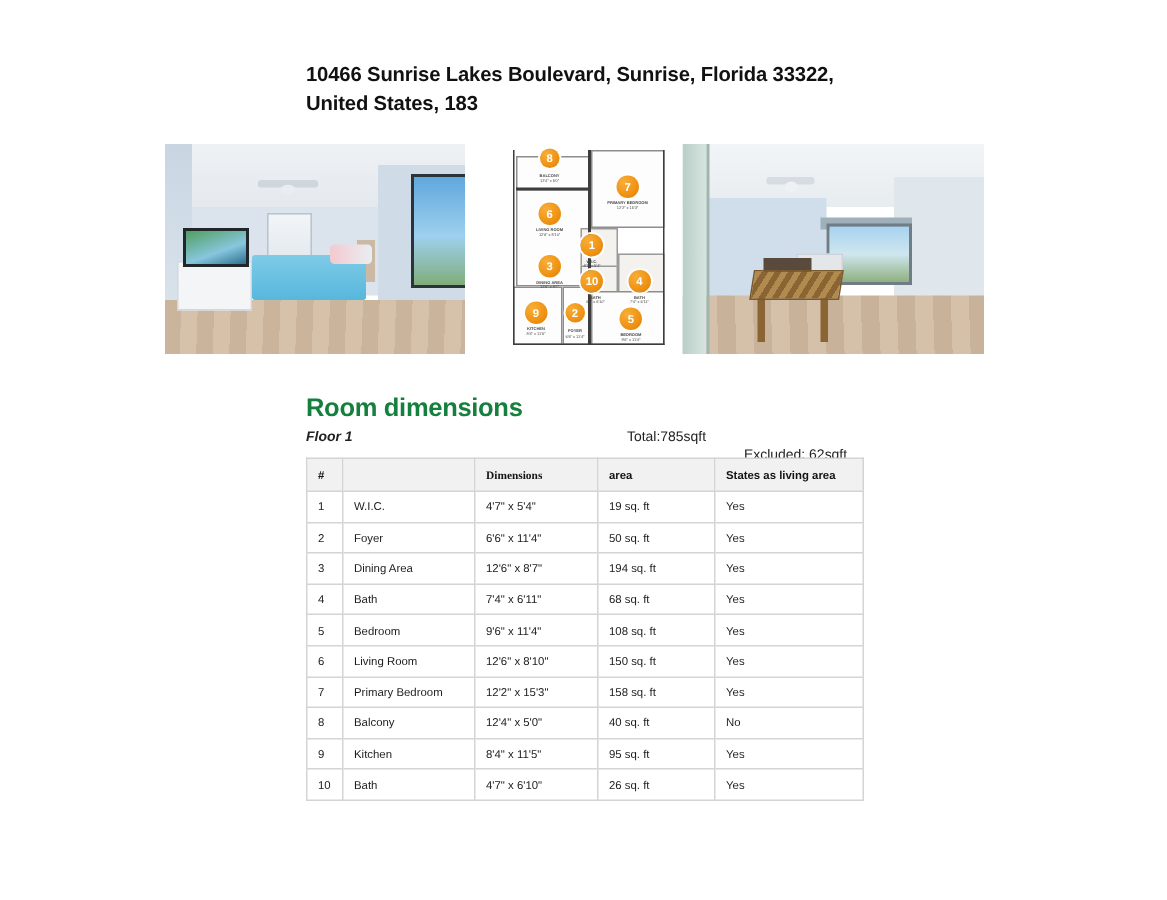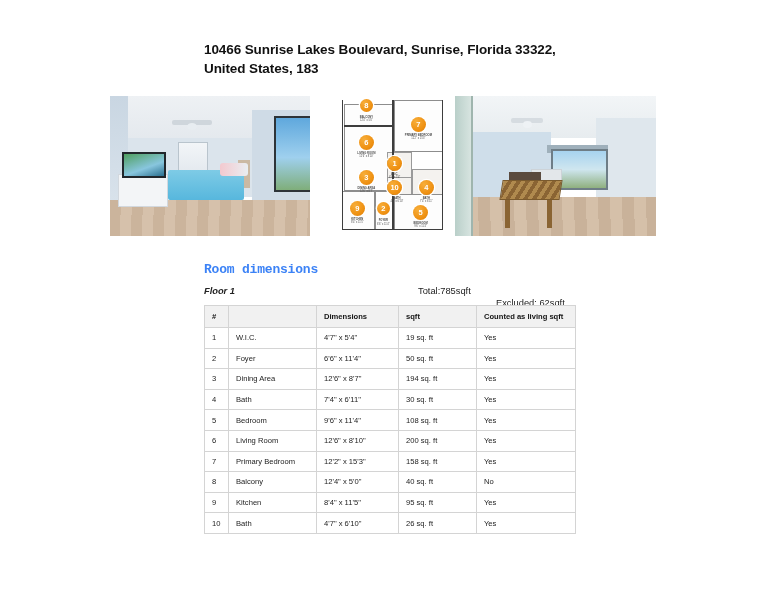--- a/index.html
+++ b/index.html
@@ -224,25 +224,24 @@
     z-index:4;
     font-family:"Liberation Sans", sans-serif;
   }
   .plan-label b { font-size:2.7px; font-weight:bold; display:block; }
 
   
   .section-title {
     position: absolute;
     left: 204px;
     top: 262px;
-    font-size: 13px;
+    font-size: 17px;
     font-weight: bold;
-    color: #3b82f6;
+    color: #15803d;
     letter-spacing: -0.2px;
-    font-family: Liberation Mono, monospace;
   }
   .floor-bar {
     position: absolute;
     left: 204px;
     top: 286px;
     width: 371px;
     height: 15px;
     font-size: 9.3px;
     color: #222222;
   }
@@ -273,21 +272,21 @@
   }
   table.rooms thead th {
     background: #f1f1f1;
     font-weight: bold;
     color: #141414;
     height: 22px;
   }
   table.rooms td { background:#ffffff; }
   .col-num  { width: 24px; }
   .col-name { width: 88px; }
-  .col-dim  { width: 82px; }
+  .col-dim  { width: 82px; font-family: Liberation Serif, serif; }
   .col-sqft { width: 78px; }
   .col-liv  { width: 99px; }
 </style>
 </head>
 <body>
 
 <div class="page-title">10466 Sunrise Lakes Boulevard, Sunrise, Florida 33322, United States, 183</div>
 
 <div class="media-strip">
 
@@ -379,22 +378,22 @@
   <span class="floor-total">Total:785sqft</span>
   <span class="floor-excluded">Excluded: 62sqft</span>
 </div>
 
 <table class="rooms">
   <thead>
     <tr>
       <th class="col-num">#</th>
       <th class="col-name"></th>
       <th class="col-dim">Dimensions</th>
-      <th class="col-sqft">sqft</th>
-      <th class="col-liv">Counted as living sqft</th>
+      <th class="col-sqft">area</th>
+      <th class="col-liv">States as living area</th>
     </tr>
   </thead>
   <tbody>
     <tr>
       <td>1</td>
       <td>W.I.C.</td>
       <td>4'7" x 5'4"</td>
       <td>19 sq. ft</td>
       <td>Yes</td>
     </tr>
@@ -409,35 +408,35 @@
       <td>3</td>
       <td>Dining Area</td>
       <td>12'6" x 8'7"</td>
       <td>194 sq. ft</td>
       <td>Yes</td>
     </tr>
     <tr>
       <td>4</td>
       <td>Bath</td>
       <td>7'4" x 6'11"</td>
-      <td>30 sq. ft</td>
+      <td>68 sq. ft</td>
       <td>Yes</td>
     </tr>
     <tr>
       <td>5</td>
       <td>Bedroom</td>
       <td>9'6" x 11'4"</td>
       <td>108 sq. ft</td>
       <td>Yes</td>
     </tr>
     <tr>
       <td>6</td>
       <td>Living Room</td>
       <td>12'6" x 8'10"</td>
-      <td>200 sq. ft</td>
+      <td>150 sq. ft</td>
       <td>Yes</td>
     </tr>
     <tr>
       <td>7</td>
       <td>Primary Bedroom</td>
       <td>12'2" x 15'3"</td>
       <td>158 sq. ft</td>
       <td>Yes</td>
     </tr>
     <tr>

